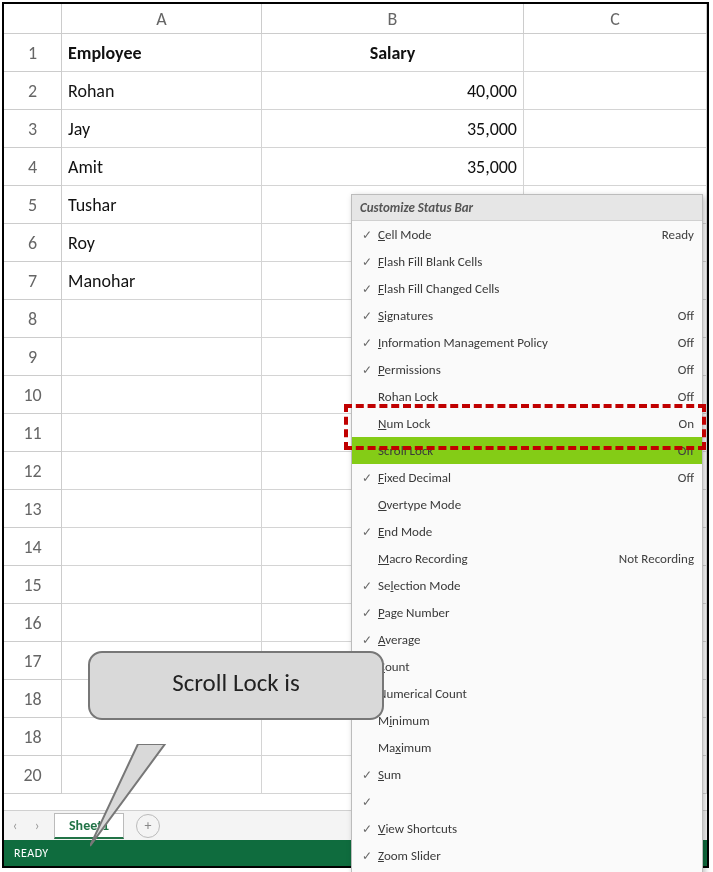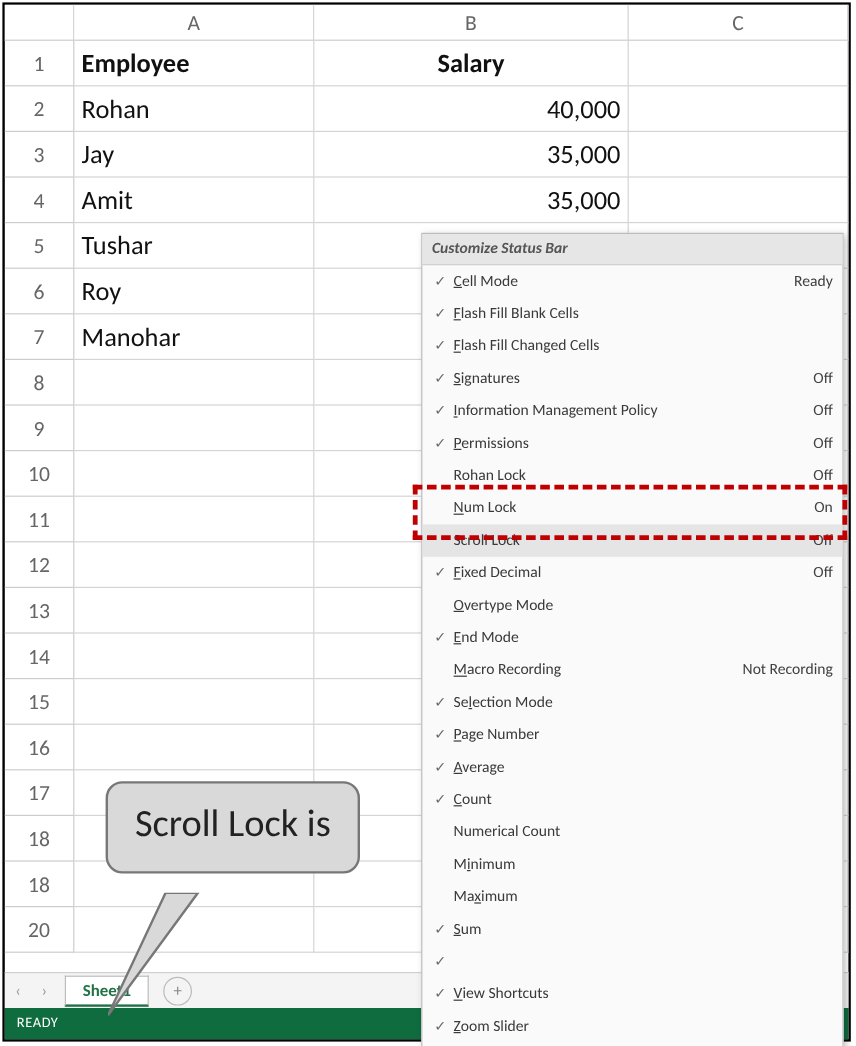--- a/index.html
+++ b/index.html
@@ -55,21 +55,21 @@
     border-right: 1px solid #ccc;
     border-bottom: 1px solid #ccc;
     display: flex; align-items: center; justify-content: center;
     color: #666; font-size: 18px;
   }
   .cell {
     border-right: 1px solid #d4d4d4;
     border-bottom: 1px solid #d4d4d4;
     display: flex; align-items: center;
     padding: 0 6px;
-    font-size: 22px;
+    font-size: 18px;
     color: #111;
   }
   .cellA { width: 200px; justify-content: flex-start; }
   .cellB { width: 262px; justify-content: flex-end; }
   .cellC { flex: 1; }
   .header-cell { font-weight: 700; }
   .cellB.header-cell { justify-content: center; }
   
   .sheettabs {
     position: absolute;
@@ -144,39 +144,39 @@
   }
   .ctxitem .lbl {
     flex: 1; color: #3a3a3a;
     white-space: nowrap;
   }
   .ctxitem .lbl u { text-decoration: underline; }
   .ctxitem .val {
     color: #404040;
   }
   .ctxitem.highlight {
-    background: #e5e5e5;
+    background: #84cc16;
   }
   
   .redbox {
     position: absolute;
     border: 4px dashed #c00000;
     pointer-events: none;
   }
   
   .callout {
     position: absolute;
     top: 647px; left: 84px;
-    width: 212px;
+    width: 296px;
     padding: 14px 10px 20px 10px;
     background: #d9d9d9;
     border: 2px solid #777;
     border-radius: 14px;
     text-align: center;
-    font-size: 32px;
+    font-size: 25px;
     color: #222;
   }
   .callout-tail {
     position: absolute;
     top: 740px; left: 86px;
     width: 0; height: 0;
   }
   .callout-tail svg { position: absolute; top: 0; left: 0; }
 </style>
 </head>

